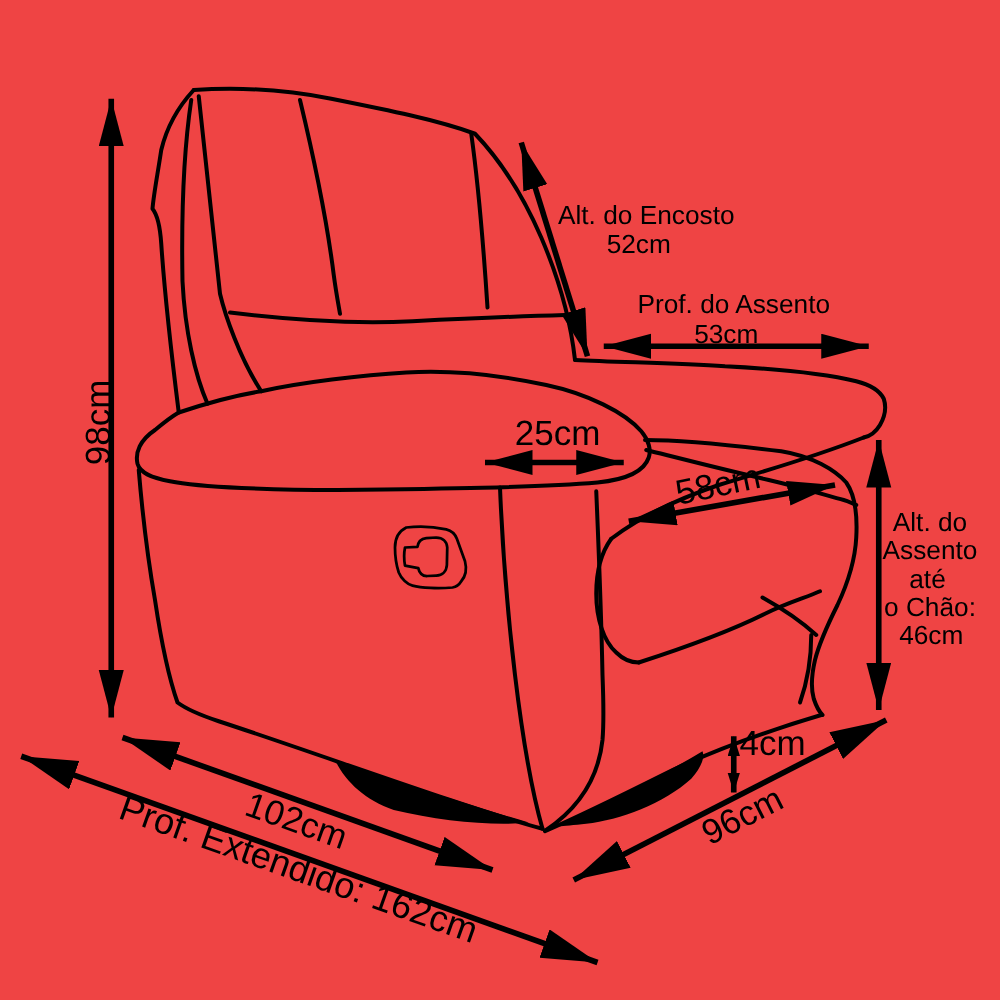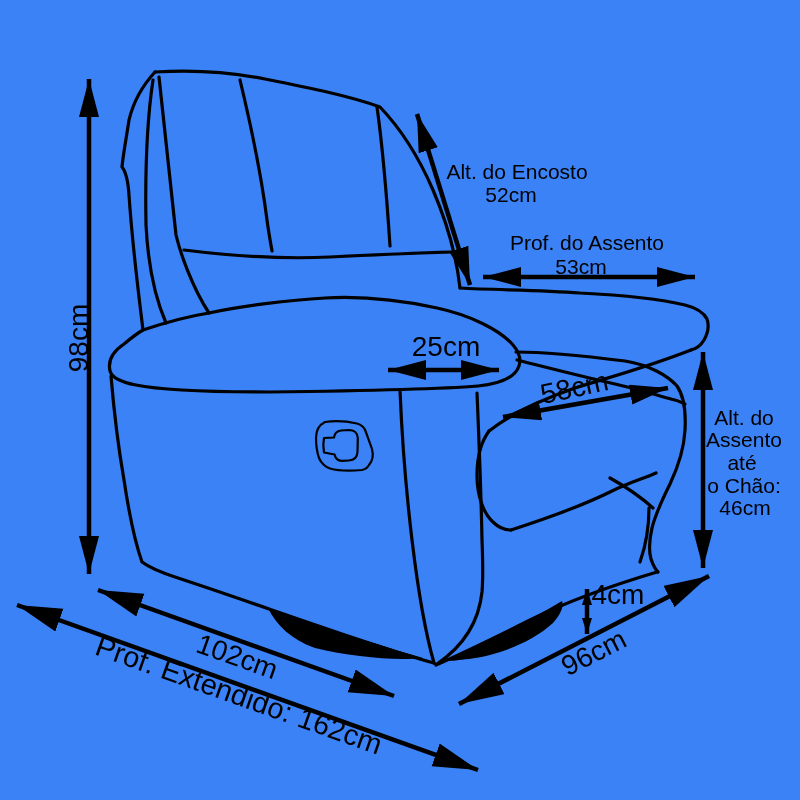--- a/index.html
+++ b/index.html
@@ -1,16 +1,16 @@
 <!DOCTYPE html>
 <html><head>
 <meta charset="utf-8">
 <style>
   html,body{margin:0;padding:0;background:#fff;}
-  #stage{width:800px;height:800px;position:relative;background:#3b82f6;overflow:hidden;}
+  #stage{width:800px;height:800px;position:relative;background:#ef4444;overflow:hidden;}
   svg{position:absolute;left:0;top:0;}
   text{font-family:"Liberation Sans",sans-serif;fill:#000;}
 </style>
 </head>
 <body>
 <div id="stage">
 <svg width="800" height="800" viewBox="0 0 800 800">
   <defs>
     <marker id="ah" markerUnits="userSpaceOnUse" markerWidth="40" markerHeight="22" refX="38" refY="10" orient="auto-start-reverse">
       <path d="M0,0 L38,10 L0,20 Z" fill="#000"></path>

